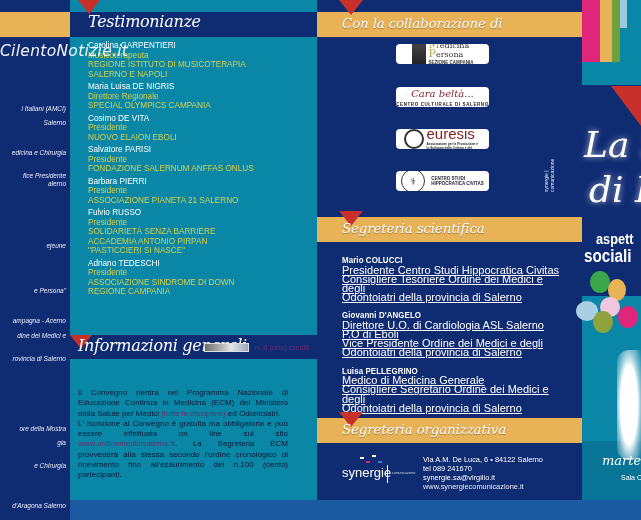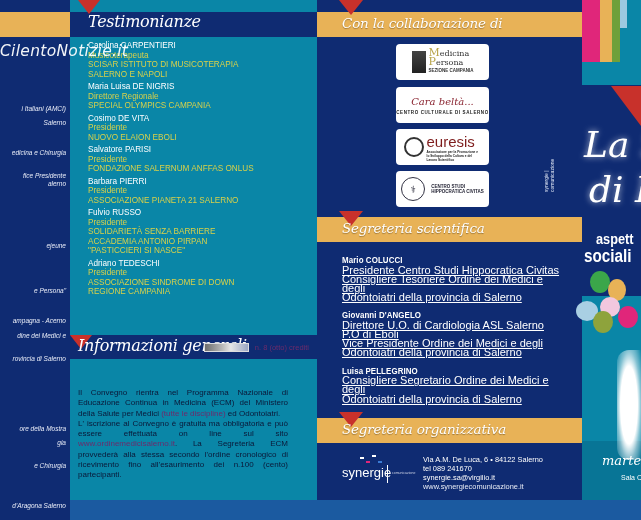--- a/index.html
+++ b/index.html
@@ -33,21 +33,21 @@
   .info-text .hl { color: #6d2b6b; }
 
   #middle .bottom-strip { position: absolute; left: 0; top: 500px; width: 247px; height: 20px; background: #1b5aa0; }
 
   
   #right { left: 317px; width: 250px; background: #0f2b72; }
   #right .orange-band { position: absolute; left: 0; width: 250px; height: 25px; background: #e8b257; }
   #right .band-title { position: absolute; left: 25px; font-family: "DejaVu Serif", serif; font-style: italic; color: #ffffff; font-size: 13.5px; letter-spacing: -0.2px; text-shadow: 0 1px 1px rgba(0,0,0,0.35); }
   #right .red-tri { position: absolute; width: 0; height: 0; border-left: 12px solid transparent; border-right: 12px solid transparent; border-top: 15px solid #c8312b; }
 
-  .logo-box { position: absolute; left: 79px; width: 93px; height: 36px; background: #ffffff; border-radius: 4px; display: flex; align-items: center; justify-content: center; overflow: hidden; }
+  .logo-box { position: absolute; left: 79px; width: 93px; height: 20px; background: #ffffff; border-radius: 4px; display: flex; align-items: center; justify-content: center; overflow: hidden; }
   .logo-mp { flex-direction: row; gap: 3px; }
   .logo-mp .mp-img { width: 14px; height: 22px; background: linear-gradient(180deg,#444 0%,#222 100%); }
   .logo-mp .mp-text { font-family: "DejaVu Serif", serif; color: #333; font-size: 8px; line-height: 8px; }
   .logo-mp .mp-text .m { color: #b8a44a; font-size: 11px; }
   .logo-mp .mp-sub { font-size: 4.5px; font-family: "Liberation Sans", sans-serif; font-weight: bold; }
   .logo-cb { flex-direction: column; }
   .logo-cb .cb-title { font-family: "DejaVu Serif", serif; font-style: italic; color: #8a2430; font-size: 10px; }
   .logo-cb .cb-sub { font-size: 4.5px; font-weight: bold; color: #222; letter-spacing: 0.6px; margin-top: 3px; }
   .logo-eu { flex-direction: row; gap: 3px; }
   .logo-eu .eu-mark { width: 20px; height: 20px; border: 2px solid #333; border-radius: 50%; }
@@ -118,21 +118,21 @@
 
 <div id="middle" class="panel">
   <div class="band" style="top:12px;height:25px;"></div>
   <div class="red-tri" style="left:8px;top:0;"></div>
   <div class="band-title" style="top:12px;">Testimonianze</div>
 
   <div class="testi">
     <div class="entry">
       <div class="name"><span>Carolina</span> <b>CARPENTIERI</b></div>
       <div class="role">Musicoterapeuta</div>
-      <div class="org">SCISAR ISTITUTO DI MUSICOTERAPIA</div>
+      <div class="org">REGIONE ISTITUTO DI MUSICOTERAPIA</div>
       <div class="org">SALERNO E NAPOLI</div>
     </div>
     <div class="entry">
       <div class="name"><span>Maria Luisa</span> <b>DE NIGRIS</b></div>
       <div class="role">Direttore Regionale</div>
       <div class="org">SPECIAL OLYMPICS CAMPANIA</div>
     </div>
     <div class="entry">
       <div class="name"><span>Cosimo</span> <b>DE VITA</b></div>
       <div class="role">Presidente</div>
@@ -229,20 +229,21 @@
       <div class="line">Odontoiatri della provincia di Salerno</div>
     </div>
     <div class="entry">
       <div class="name">Giovanni D'ANGELO</div>
       <div class="line">Direttore U.O. di Cardiologia ASL Salerno P.O di Eboli</div>
       <div class="line">Vice Presidente Ordine dei Medici e degli</div>
       <div class="line">Odontoiatri della provincia di Salerno</div>
     </div>
     <div class="entry">
       <div class="name">Luisa PELLEGRINO</div>
+      <div class="line">Medico di Medicina Generale</div>
       <div class="line">Consigliere Segretario Ordine dei Medici e degli</div>
       <div class="line">Odontoiatri della provincia di Salerno</div>
     </div>
   </div>
 
   <div class="orange-band" style="top:418px;"></div>
   <div class="red-tri" style="left:22px;top:412px;"></div>
   <div class="band-title" style="top:421px;">Segreteria organizzativa</div>
 
   <div class="syn-logo">

